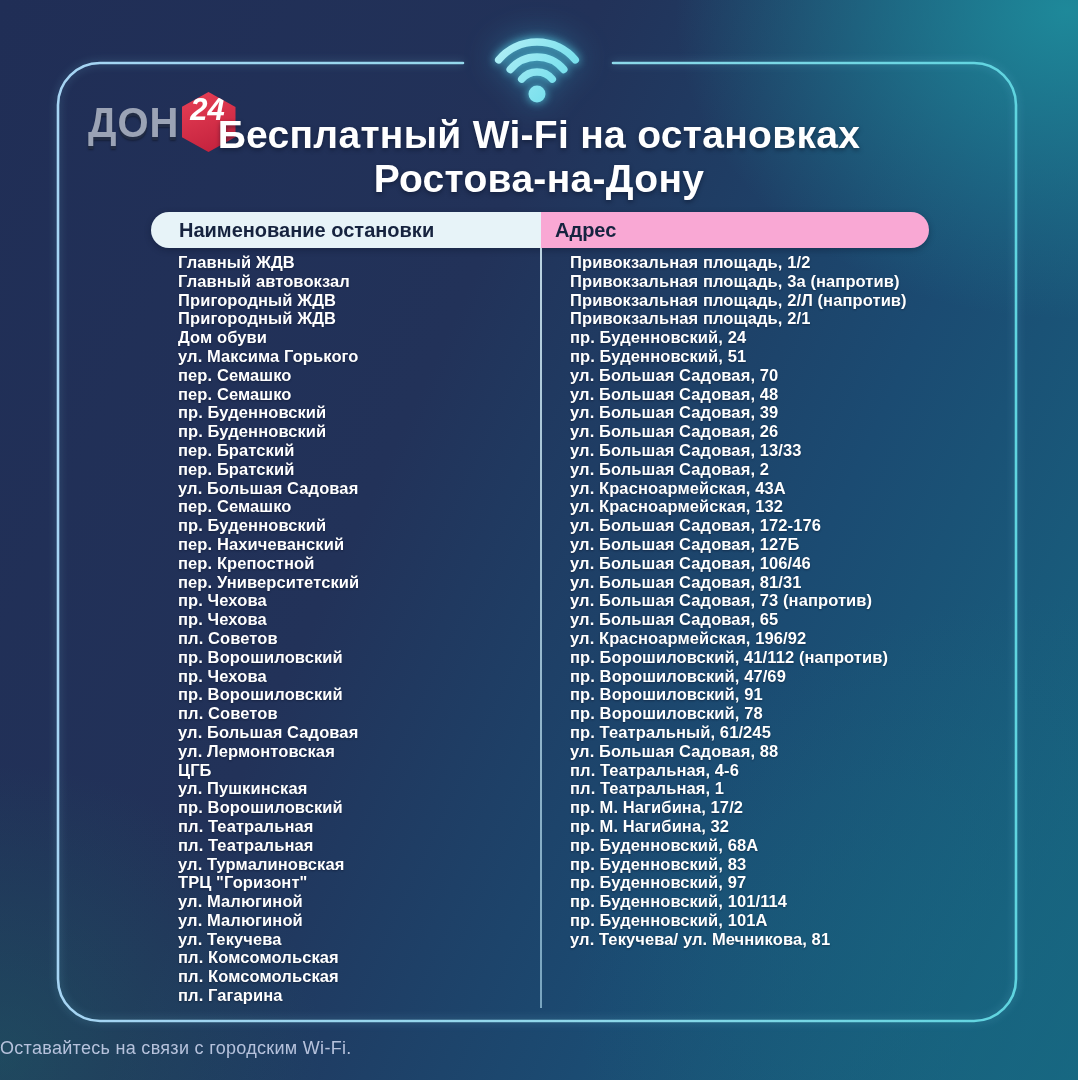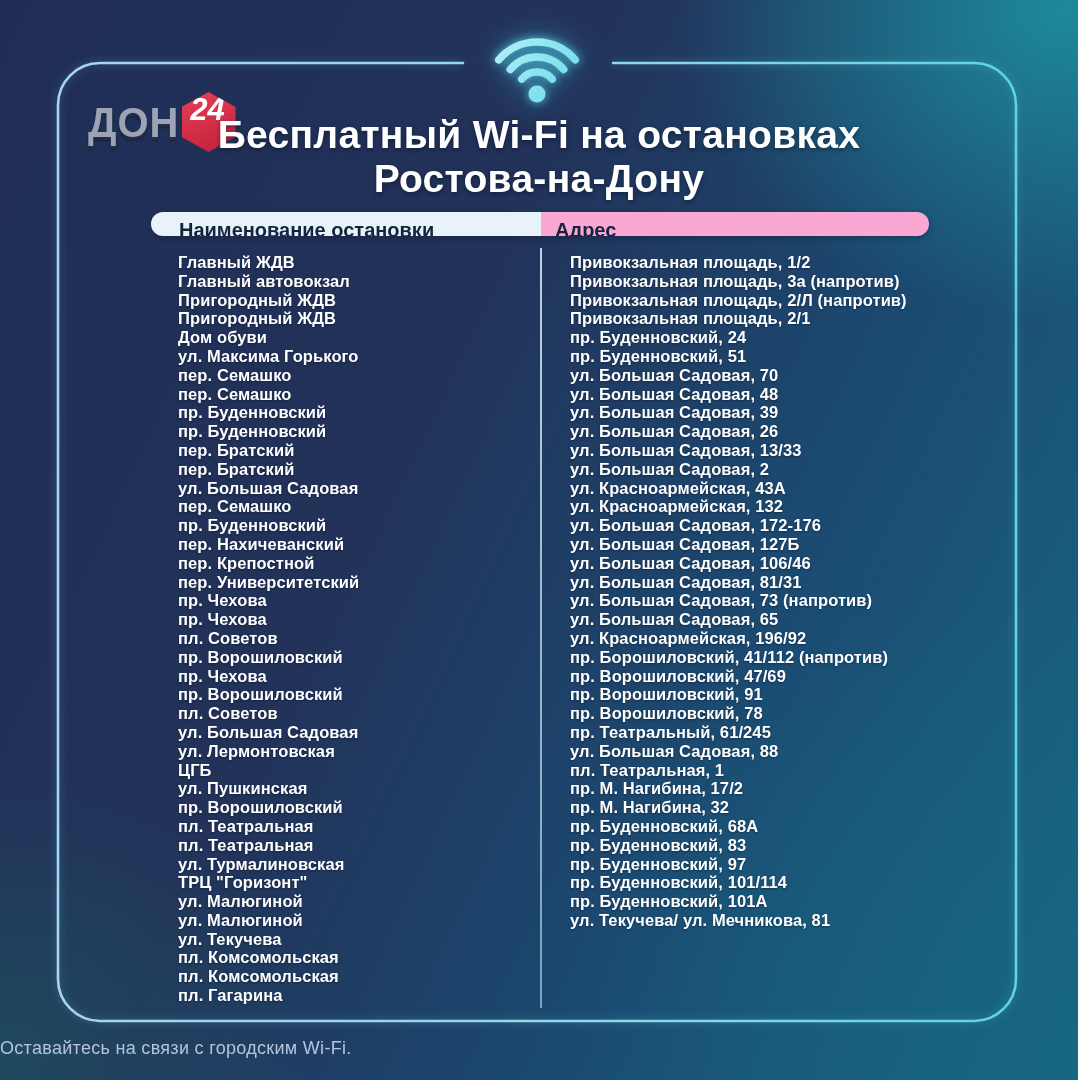--- a/index.html
+++ b/index.html
@@ -28,21 +28,21 @@
     clip-path:polygon(50% 0,100% 25%,100% 75%,50% 100%,0 75%,0 25%);
     background:linear-gradient(160deg,#e84056 0%,#c01f3b 100%);
     display:flex;align-items:flex-start;justify-content:center;}
   .logo-badge span{color:#fff;font-size:31px;font-weight:800;font-style:italic;
     transform:translateX(-1px);}
   
   .title{left:130px;top:113px;width:818px;text-align:center;color:#fff;
     font-size:39px;font-weight:800;line-height:44px;letter-spacing:.3px;
     text-shadow:0 2px 4px rgba(8,16,36,.5);}
   
-  .thead{left:151px;top:212px;width:778px;height:24px;border-radius:18px;
+  .thead{left:151px;top:212px;width:778px;height:36px;border-radius:18px;
     overflow:hidden;display:flex;box-shadow:0 2px 6px rgba(8,16,36,.35);}
   .thead .th{height:36px;line-height:36px;font-size:20px;font-weight:700;color:#16233f;}
   .th-left{width:390px;background:#e7f3f8;padding-left:28px;box-sizing:border-box;}
   .th-right{width:388px;background:#f9a8d4;padding-left:14px;box-sizing:border-box;}
   
   .col-divider{left:540px;top:248px;width:2px;height:760px;
     background:linear-gradient(180deg,rgba(215,240,250,.85),rgba(170,215,235,.65));}
   
   .col{top:253px;height:760px;}
   .col-stops{left:150px;width:390px;padding-left:28px;box-sizing:border-box;}
@@ -164,20 +164,21 @@
     <div class="cell">ул. Большая Садовая, 81/31</div>
     <div class="cell">ул. Большая Садовая, 73 (напротив)</div>
     <div class="cell">ул. Большая Садовая, 65</div>
     <div class="cell">ул. Красноармейская, 196/92</div>
     <div class="cell">пр. Борошиловский, 41/112 (напротив)</div>
     <div class="cell">пр. Ворошиловский, 47/69</div>
     <div class="cell">пр. Ворошиловский, 91</div>
     <div class="cell">пр. Ворошиловский, 78</div>
     <div class="cell">пр. Театральный, 61/245</div>
     <div class="cell">ул. Большая Садовая, 88</div>
+    <div class="cell">пл. Театральная, 4-6</div>
     <div class="cell">пл. Театральная, 1</div>
     <div class="cell">пр. М. Нагибина, 17/2</div>
     <div class="cell">пр. М. Нагибина, 32</div>
     <div class="cell">пр. Буденновский, 68А</div>
     <div class="cell">пр. Буденновский, 83</div>
     <div class="cell">пр. Буденновский, 97</div>
     <div class="cell">пр. Буденновский, 101/114</div>
     <div class="cell">пр. Буденновский, 101А</div>
     <div class="cell">ул. Текучева/ ул. Мечникова, 81</div>
   </div>

